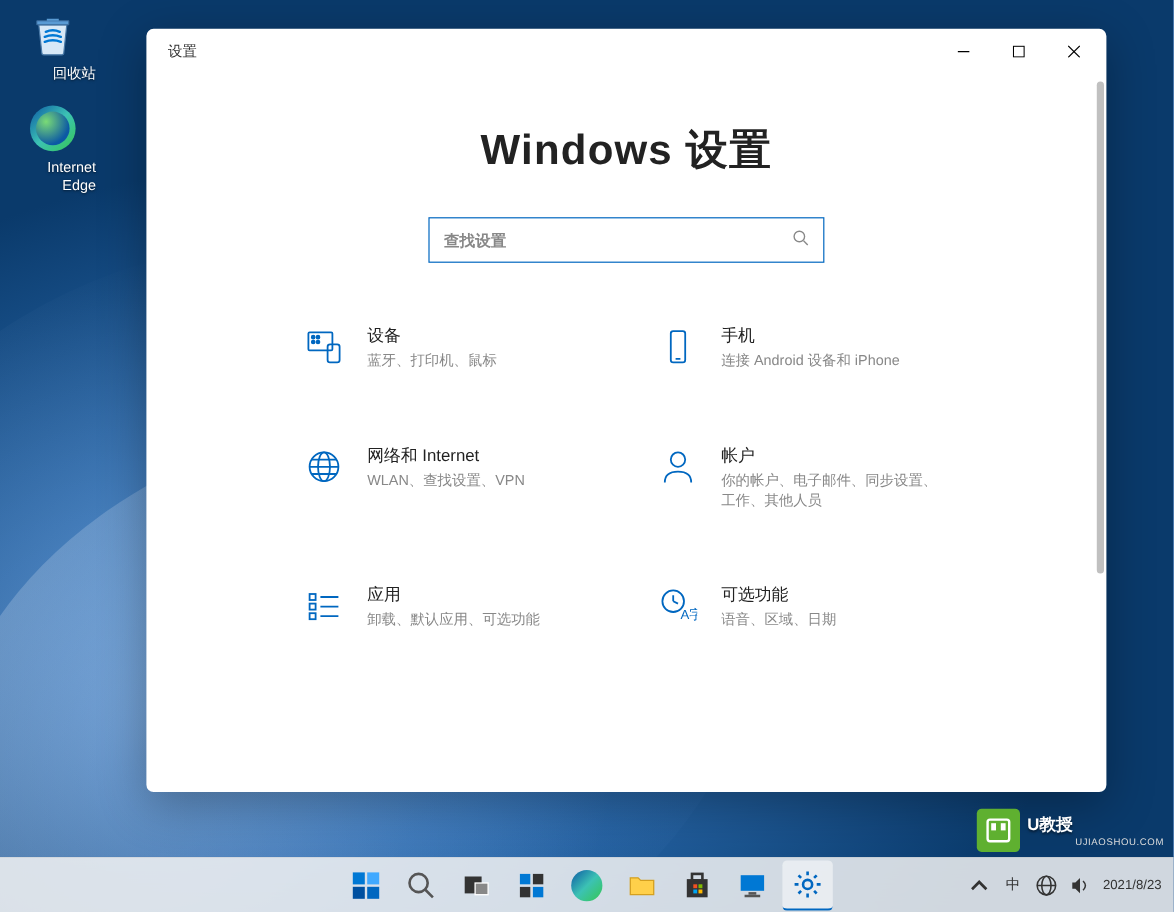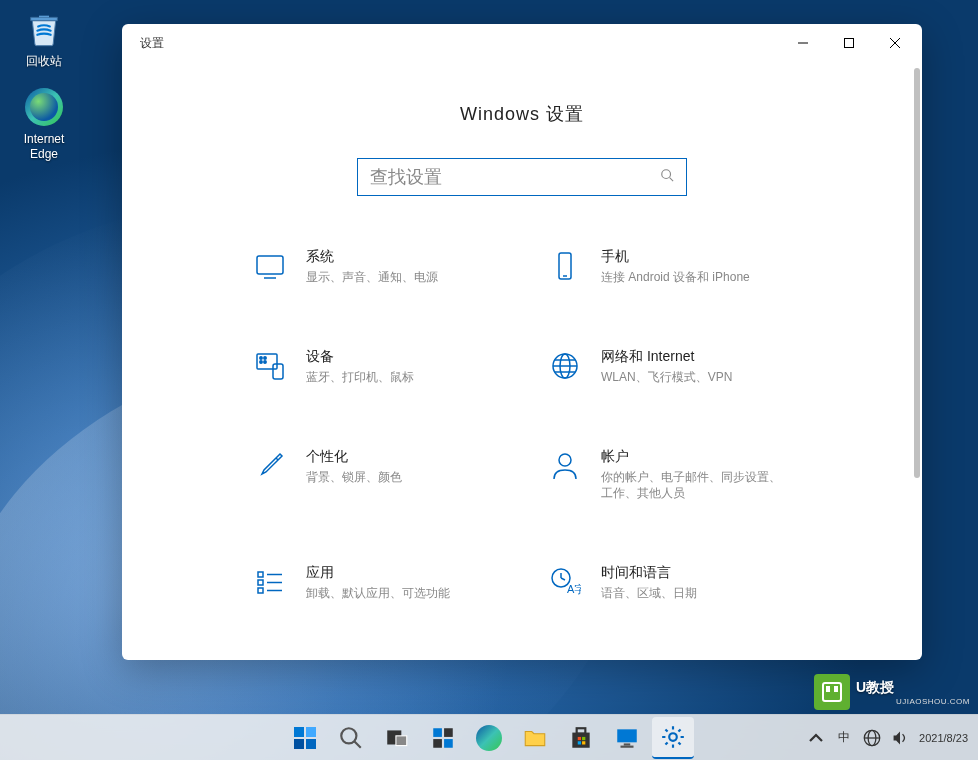--- a/index.html
+++ b/index.html
@@ -17,45 +17,45 @@
   border-radius: 50%; top: 200px; left: -200px; transform: rotate(-20deg);
 }
 .desktop-bg::after {
   content: ''; position: absolute; width: 700px; height: 500px;
   background: linear-gradient(135deg, rgba(255,255,255,0.25) 0%, rgba(100,150,220,0.1) 60%, transparent 100%);
   border-radius: 50% 40% 60% 30%; top: 350px; left: -50px; transform: rotate(-15deg);
 }
 
 
 .desktop-icons { position: absolute; top: 8px; left: 8px; z-index: 1; }
-.desktop-icon { width: 72px; text-align: center; margin-bottom: 18px; cursor: pointer; }
+.desktop-icon { width: 72px; text-align: right; margin-bottom: 18px; cursor: pointer; }
 .desktop-icon .icon-img { width: 42px; height: 42px; margin: 0 auto 4px; display: flex; align-items: center; justify-content: center; }
 .desktop-icon .label { color: #fff; font-size: 12px; text-shadow: 0 1px 2px rgba(0,0,0,0.6); line-height: 1.2; }
 .recycle-bin-icon svg { width: 40px; height: 40px; }
 .edge-icon { background: linear-gradient(135deg, #0c59a4 0%, #3cc2b4 50%, #36c752 100%); width: 38px; height: 38px; border-radius: 50%; position: relative; }
 .edge-icon::after { content:''; position:absolute; inset:5px; border-radius:50%; background: radial-gradient(circle at 30% 30%, #7adb76, #0c59a4 70%); }
 
 
 .settings-window {
   position: absolute; top: 24px; left: 122px; width: 800px; height: 636px;
   background: #ffffff; border-radius: 6px; box-shadow: 0 10px 40px rgba(0,0,0,0.3);
   z-index: 10; display: flex; flex-direction: column;
 }
 .titlebar { height: 38px; display: flex; align-items: center; padding: 0 4px 0 18px; }
 .titlebar-title { font-size: 12px; color: #333; flex: 1; }
 .titlebar-controls { display: flex; }
 .titlebar-btn { width: 46px; height: 32px; display: flex; align-items: center; justify-content: center; cursor: pointer; }
 .titlebar-btn svg { width: 10px; height: 10px; }
 
 .settings-content { flex: 1; overflow-y: auto; padding: 40px 0 20px; position: relative; }
-.settings-heading { text-align: center; font-size: 18px; font-weight: 400; color: #222; margin-bottom: 32px; letter-spacing: 1px; }
+.settings-heading { text-align: center; font-size: 35px; font-weight: 700; color: #222; margin-bottom: 32px; letter-spacing: 1px; }
 
 .search-wrap { display: flex; justify-content: center; margin-bottom: 50px; }
 .search-box { width: 330px; height: 38px; border: 1.5px solid #0067c0; display: flex; align-items: center; padding: 0 12px; }
-.search-box input { flex: 1; border: none; outline: none; font-size: 18px; color: #333; }
+.search-box input { flex: 1; border: none; outline: none; font-size: 13px; color: #333; font-weight: bold; }
 .search-box input::placeholder { color: #888; }
 .search-icon-wrap svg { width: 14px; height: 14px; stroke: #888; }
 
 .categories { display: grid; grid-template-columns: 1fr 1fr; column-gap: 20px; row-gap: 60px; padding: 0 100px 0 130px; }
 .category { display: flex; gap: 18px; cursor: pointer; }
 .category-icon { width: 36px; height: 36px; display: flex; align-items: flex-end; justify-content: center; flex-shrink: 0; }
 .category-icon svg { width: 32px; height: 32px; stroke: #0067c0; fill: none; stroke-width: 1.5; }
 .category-text { padding-top: 2px; }
 .category-title { font-size: 14px; color: #222; margin-bottom: 3px; }
 .category-desc { font-size: 12px; color: #888; line-height: 1.4; max-width: 180px; }
@@ -151,45 +151,20 @@
           <svg viewBox="0 0 16 16" fill="none">
               <circle cx="7" cy="7" r="5" stroke="#888" stroke-width="1.3"></circle>
               <line x1="11" y1="11" x2="15" y2="15" stroke="#888" stroke-width="1.3"></line>
             </svg>
         </span>
       </div>
     </div>
 
     <div class="categories">
 
-      <div class="category">
-        <div class="category-icon">
-          <svg viewBox="0 0 32 32">
-              <rect x="3" y="6" width="26" height="18" rx="2"></rect>
-              <line x1="10" y1="28" x2="22" y2="28"></line>
-            </svg>
-        </div>
-        <div class="category-text">
-          <div class="category-title">系统</div>
-          <div class="category-desc">显示、声音、通知、电源</div>
-        </div>
-      </div>
-
-      <div class="category">
-        <div class="category-icon">
-          <svg viewBox="0 0 32 32">
-              <rect x="10" y="3" width="12" height="26" rx="2"></rect>
-              <line x1="14" y1="26" x2="18" y2="26"></line>
-            </svg>
-        </div>
-        <div class="category-text">
-          <div class="category-title">手机</div>
-          <div class="category-desc">连接 Android 设备和 iPhone</div>
-        </div>
-      </div>
 
       <div class="category">
         <div class="category-icon">
           <svg viewBox="0 0 32 32">
               <rect x="3" y="4" width="20" height="15" rx="1"></rect>
               <circle cx="7" cy="8" r="1.2" fill="#0067c0"></circle>
               <circle cx="11" cy="8" r="1.2" fill="#0067c0"></circle>
               <circle cx="7" cy="12" r="1.2" fill="#0067c0"></circle>
               <circle cx="11" cy="12" r="1.2" fill="#0067c0"></circle>
               <rect x="19" y="14" width="10" height="15" rx="2"></rect>
@@ -197,45 +172,46 @@
         </div>
         <div class="category-text">
           <div class="category-title">设备</div>
           <div class="category-desc">蓝牙、打印机、鼠标</div>
         </div>
       </div>
 
       <div class="category">
         <div class="category-icon">
           <svg viewBox="0 0 32 32">
+              <rect x="10" y="3" width="12" height="26" rx="2"></rect>
+              <line x1="14" y1="26" x2="18" y2="26"></line>
+            </svg>
+        </div>
+        <div class="category-text">
+          <div class="category-title">手机</div>
+          <div class="category-desc">连接 Android 设备和 iPhone</div>
+        </div>
+      </div>
+
+      <div class="category">
+        <div class="category-icon">
+          <svg viewBox="0 0 32 32">
               <circle cx="16" cy="16" r="12"></circle>
               <ellipse cx="16" cy="16" rx="5" ry="12"></ellipse>
               <line x1="4" y1="16" x2="28" y2="16"></line>
               <line x1="6" y1="10" x2="26" y2="10"></line>
               <line x1="6" y1="22" x2="26" y2="22"></line>
             </svg>
         </div>
         <div class="category-text">
           <div class="category-title">网络和 Internet</div>
-          <div class="category-desc">WLAN、飞行模式、VPN</div>
-        </div>
-      </div>
-
-      <div class="category">
-        <div class="category-icon">
-          <svg viewBox="0 0 32 32">
-              <path d="M26 4 L28 6 L12 22 L8 24 L10 20 Z"></path>
-              <line x1="22" y1="8" x2="24" y2="10"></line>
-            </svg>
-        </div>
-        <div class="category-text">
-          <div class="category-title">个性化</div>
-          <div class="category-desc">背景、锁屏、颜色</div>
-        </div>
-      </div>
+          <div class="category-desc">WLAN、查找设置、VPN</div>
+        </div>
+      </div>
+
 
       <div class="category">
         <div class="category-icon">
           <svg viewBox="0 0 32 32">
               <circle cx="16" cy="10" r="6"></circle>
               <path d="M5 29 Q5 20 16 20 Q27 20 27 29"></path>
             </svg>
         </div>
         <div class="category-text">
           <div class="category-title">帐户</div>
@@ -263,21 +239,21 @@
       <div class="category">
         <div class="category-icon">
           <svg viewBox="0 0 32 32">
               <circle cx="12" cy="12" r="9"></circle>
               <line x1="12" y1="7" x2="12" y2="12"></line>
               <line x1="12" y1="12" x2="16" y2="14"></line>
               <text x="18" y="27" font-size="11" fill="#0067c0" stroke="none" font-family="sans-serif">A字</text>
             </svg>
         </div>
         <div class="category-text">
-          <div class="category-title">时间和语言</div>
+          <div class="category-title">可选功能</div>
           <div class="category-desc">语音、区域、日期</div>
         </div>
       </div>
 
     </div>
   </div>
 </div>
 
 <div class="watermark">
   <div class="watermark-badge">

